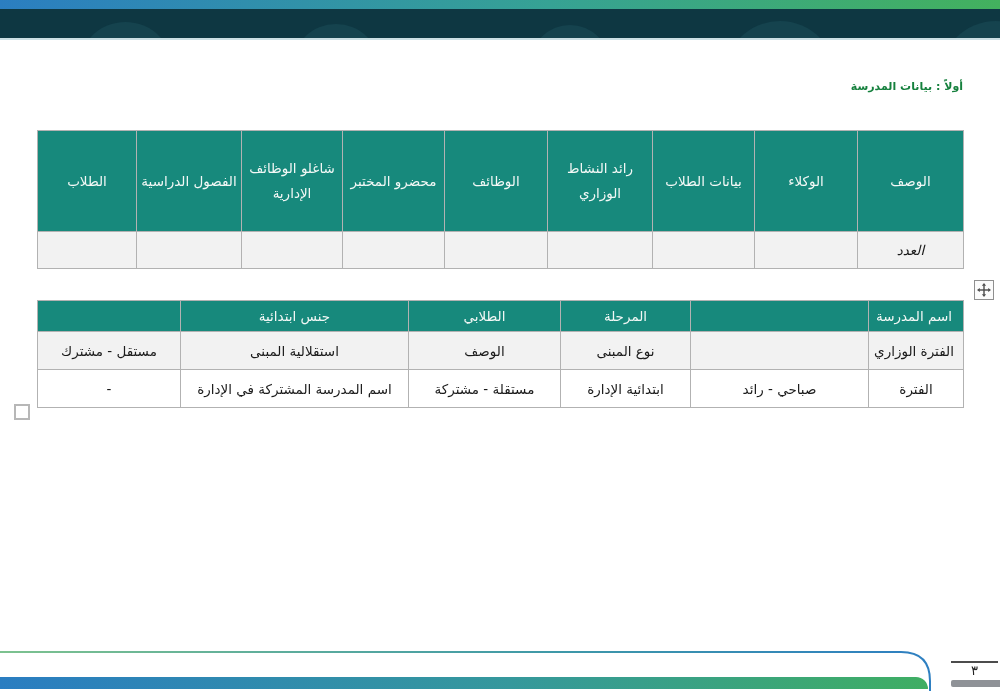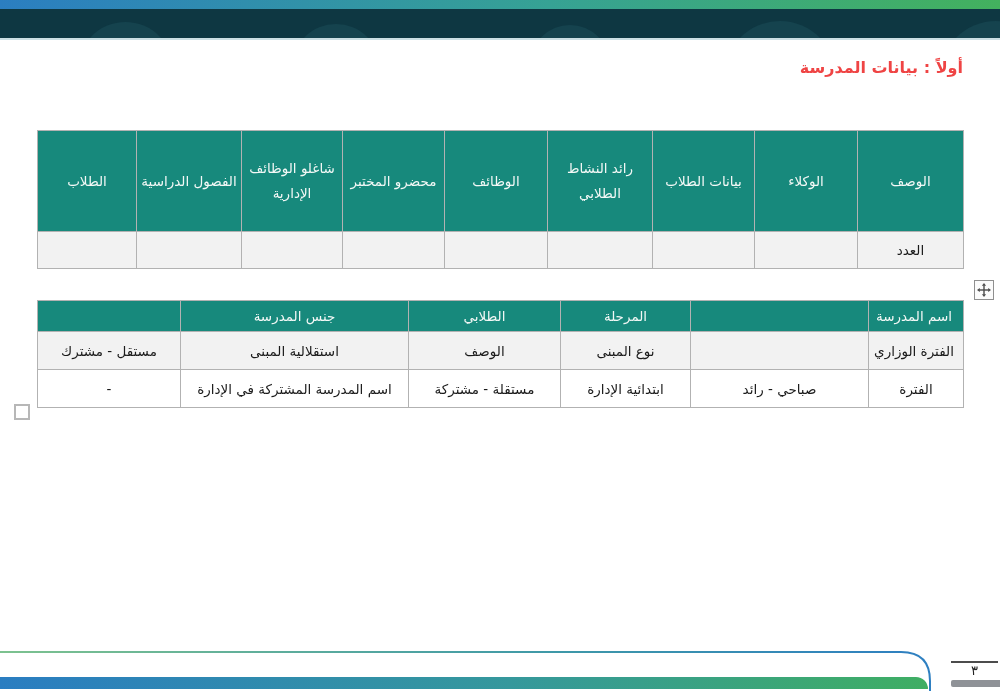--- a/index.html
+++ b/index.html
@@ -5,34 +5,34 @@
   html,body{margin:0;padding:0;background:#fff;}
   .page{position:relative;width:1000px;height:691px;background:#ffffff;overflow:hidden;
         font-family:"DejaVu Sans",sans-serif;direction:rtl;}
   
   .top-strip{position:absolute;left:0;top:0;width:1000px;height:9px;
              background:linear-gradient(90deg,#2b7ec1 0%,#36a294 55%,#43b15e 100%);}
   .banner{position:absolute;left:0;top:9px;width:1000px;height:29px;background:#0e3742;
           border-bottom:2px solid #cbdfe4;overflow:hidden;}
   .circ{position:absolute;border-radius:50%;background:#15434e;}
   
-  .title{position:absolute;right:37px;top:58px;font-size:16px;font-weight:bold;
-         color:#ef4444;direction:rtl;}
+  .title{position:absolute;right:37px;top:80px;font-size:11px;font-weight:bold;
+         color:#15803d;direction:rtl;}
   
   table.tbl{position:absolute;border-collapse:collapse;table-layout:fixed;direction:rtl;
             font-size:13.5px;color:#1a1a1a;}
   table.tbl td,table.tbl th{border:1px solid #b2b2b2;text-align:center;vertical-align:middle;
             font-weight:normal;padding:0 2px;overflow:hidden;}
   .teal{background:#17897c;color:#f3f8f6;}
   .grayrow{background:#f2f2f2;}
   .whiterow{background:#ffffff;}
   .staff-table{left:37px;top:130px;width:926px;}
   .staff-table tr.head{height:101px;}
   .staff-table tr.head th{line-height:25px;}
-  .staff-table tr.data{height:37px;}
+  .staff-table tr.data{height:37px;font-style:italic;}
   .school-table{left:37px;top:300px;width:926px;}
   .school-table tr.head2{height:31px;}
   .school-table tr.r2,.school-table tr.r3{height:38px;}
   .al-r{text-align:right;padding-right:6px !important;}
   
   .move-handle{position:absolute;left:974px;top:280px;width:18px;height:18px;background:#fbfbfb;
                border:1px solid #8f8f8f;display:flex;align-items:center;justify-content:center;}
   .resize-handle{position:absolute;left:14px;top:404px;width:12px;height:12px;background:#ffffff;
                border:2px solid #b7b7b7;}
   
@@ -74,21 +74,21 @@
         <col style="width:102px">
       <col style="width:101px">
         <col style="width:105px">
         <col style="width:99px">
     </colgroup>
     <tbody>
       <tr class="head">
         <th class="teal">الوصف</th>
         <th class="teal">الوكلاء</th>
         <th class="teal">بيانات الطلاب</th>
-        <th class="teal">رائد النشاط الطلابي</th>
+        <th class="teal">رائد النشاط الوزاري</th>
         <th class="teal">الوظائف</th>
         <th class="teal">محضرو المختبر</th>
         <th class="teal">شاغلو الوظائف الإدارية</th>
         <th class="teal">الفصول الدراسية</th>
         <th class="teal">الطلاب</th>
       </tr>
       <tr class="data grayrow">
         <td>العدد</td>
         <td></td>
         <td></td>
@@ -123,21 +123,21 @@
       <col style="width:152px">
         <col style="width:228px">
         <col style="width:143px">
     </colgroup>
     <tbody>
       <tr class="head2">
         <th class="teal al-r">اسم المدرسة</th>
         <th class="teal"></th>
         <th class="teal">المرحلة</th>
         <th class="teal">الطلابي</th>
-        <th class="teal">جنس المدرسة</th>
+        <th class="teal">جنس ابتدائية</th>
         <th class="teal"></th>
       </tr>
       <tr class="r2 grayrow">
         <td class="al-r">الفترة الوزاري</td>
         <td></td>
         <td>نوع المبنى</td>
         <td>الوصف</td>
         <td>استقلالية المبنى</td>
         <td>مستقل - مشترك</td>
       </tr>

